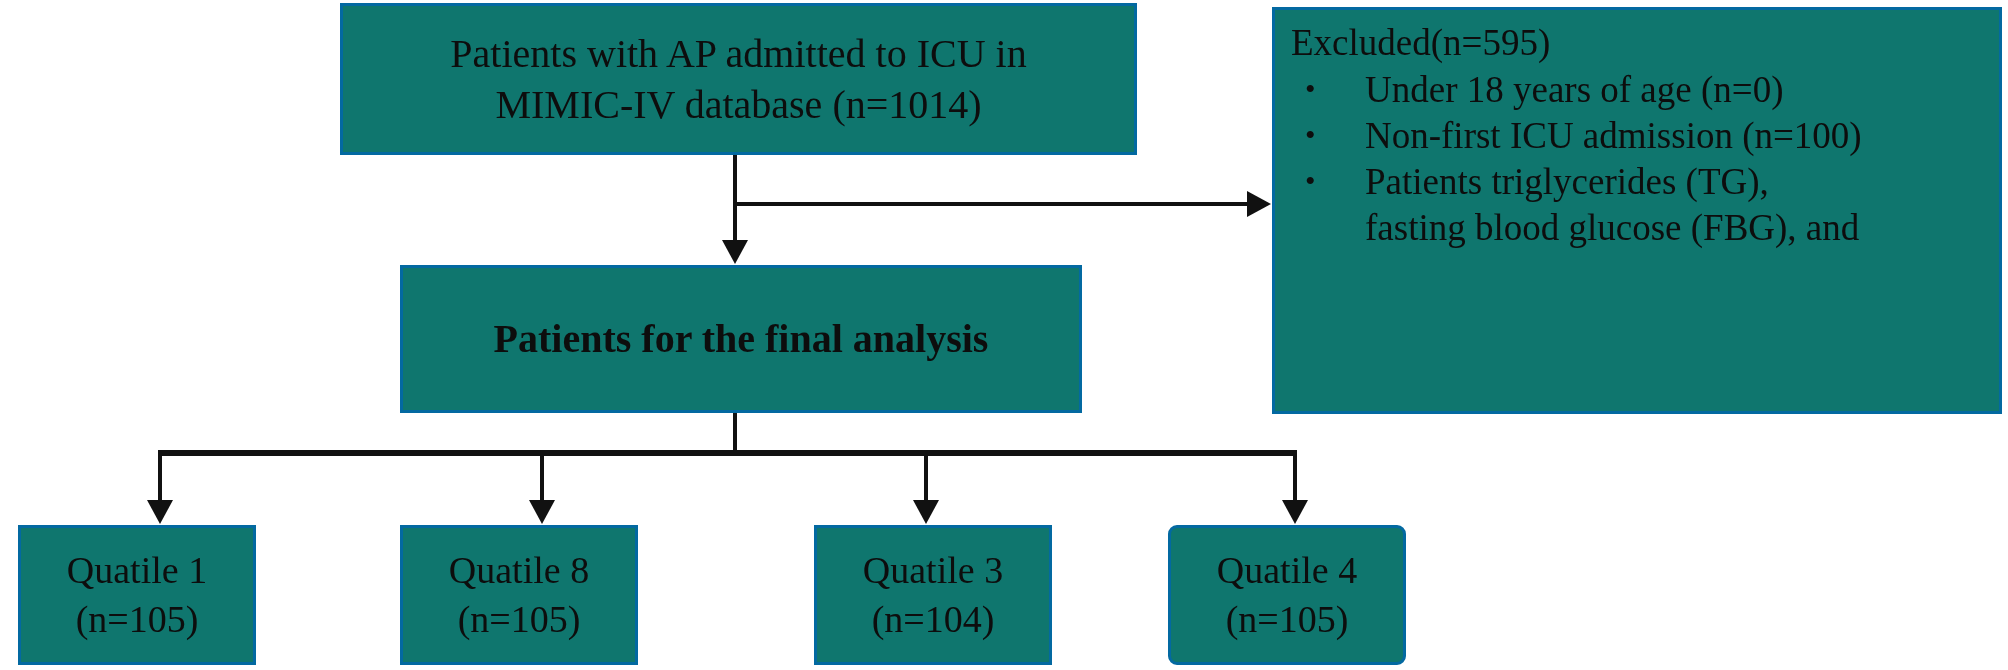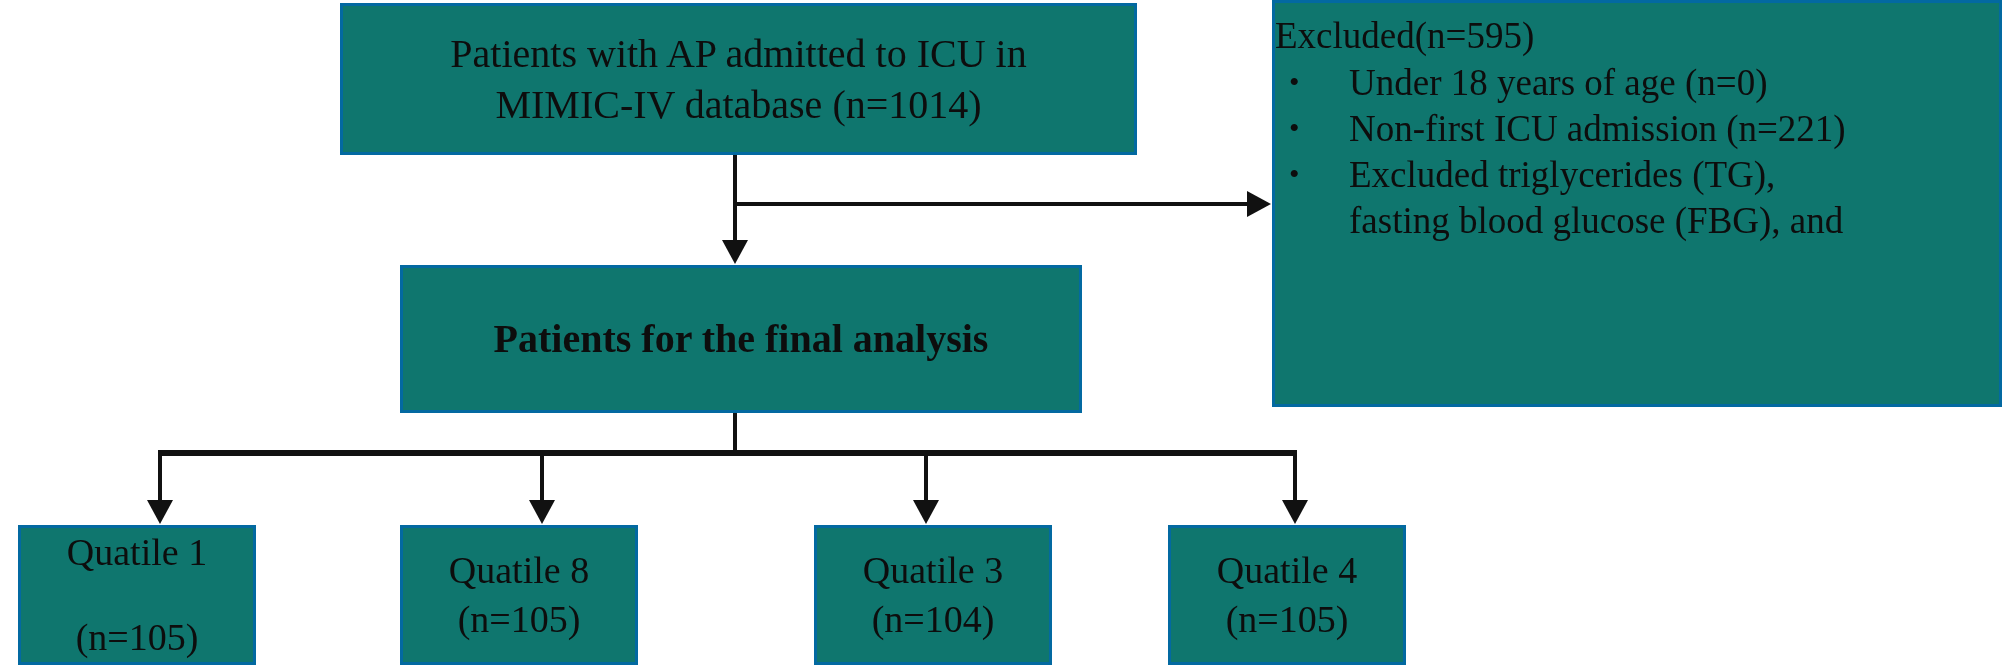--- a/index.html
+++ b/index.html
@@ -39,26 +39,26 @@
     left: 340px;
     top: 3px;
     width: 797px;
     height: 152px;
     font-size: 40px;
   }
 
   
   #box-excluded {
     left: 1272px;
-    top: 0;
+    top: 7px;
     width: 730px;
     height: 407px;
     align-items: flex-start;
     justify-content: flex-start;
-    padding: 10px 8px 8px 0;
+    padding: 10px 8px 8px 16px;
     font-size: 37px;
     line-height: 1.22;
     text-align: left;
   }
   #box-excluded .heading {
     display: block;
     white-space: nowrap;
     margin-bottom: 2px;
   }
   .bullet-list {
@@ -98,24 +98,24 @@
     font-weight: bold;
   }
 
   
   .box-quartile {
     top: 525px;
     width: 238px;
     height: 140px;
     font-size: 38px;
   }
-  #box-q1 { left:  18px; justify-content: space-between; }
+  #box-q1 { left:  18px; }
   #box-q2 { left: 400px; }
   #box-q3 { left: 806px; margin-left: 8px; }
-  #box-q4 { left: 1168px; }
+  #box-q4 { left: 1168px; border-radius: 9px; }
 
   
   .vline {
     position: absolute;
     width: 4px;
     background: #111111;
   }
   .hline {
     position: absolute;
     height: 4px;
@@ -158,28 +158,28 @@
       <div class="bullet-row">
         <span class="bullet-mark">•</span>
         <span class="bullet-text">
           <span class="line">Under 18 years of age (n=0)</span>
         </span>
       </div>
 
       <div class="bullet-row">
         <span class="bullet-mark">•</span>
         <span class="bullet-text">
-          <span class="line">Non-first ICU admission (n=221)</span>
+          <span class="line">Non-first ICU admission (n=100)</span>
         </span>
       </div>
 
       <div class="bullet-row">
         <span class="bullet-mark">•</span>
         <span class="bullet-text">
-          <span class="line">Excluded triglycerides (TG),</span>
+          <span class="line">Patients triglycerides (TG),</span>
           <span class="line">fasting blood glucose (FBG), and</span>
         </span>
       </div>
 
     </div>
   </div>
 
   <div class="box" id="box-analysis">
     <span class="line">Patients for the final analysis</span>
   </div>

